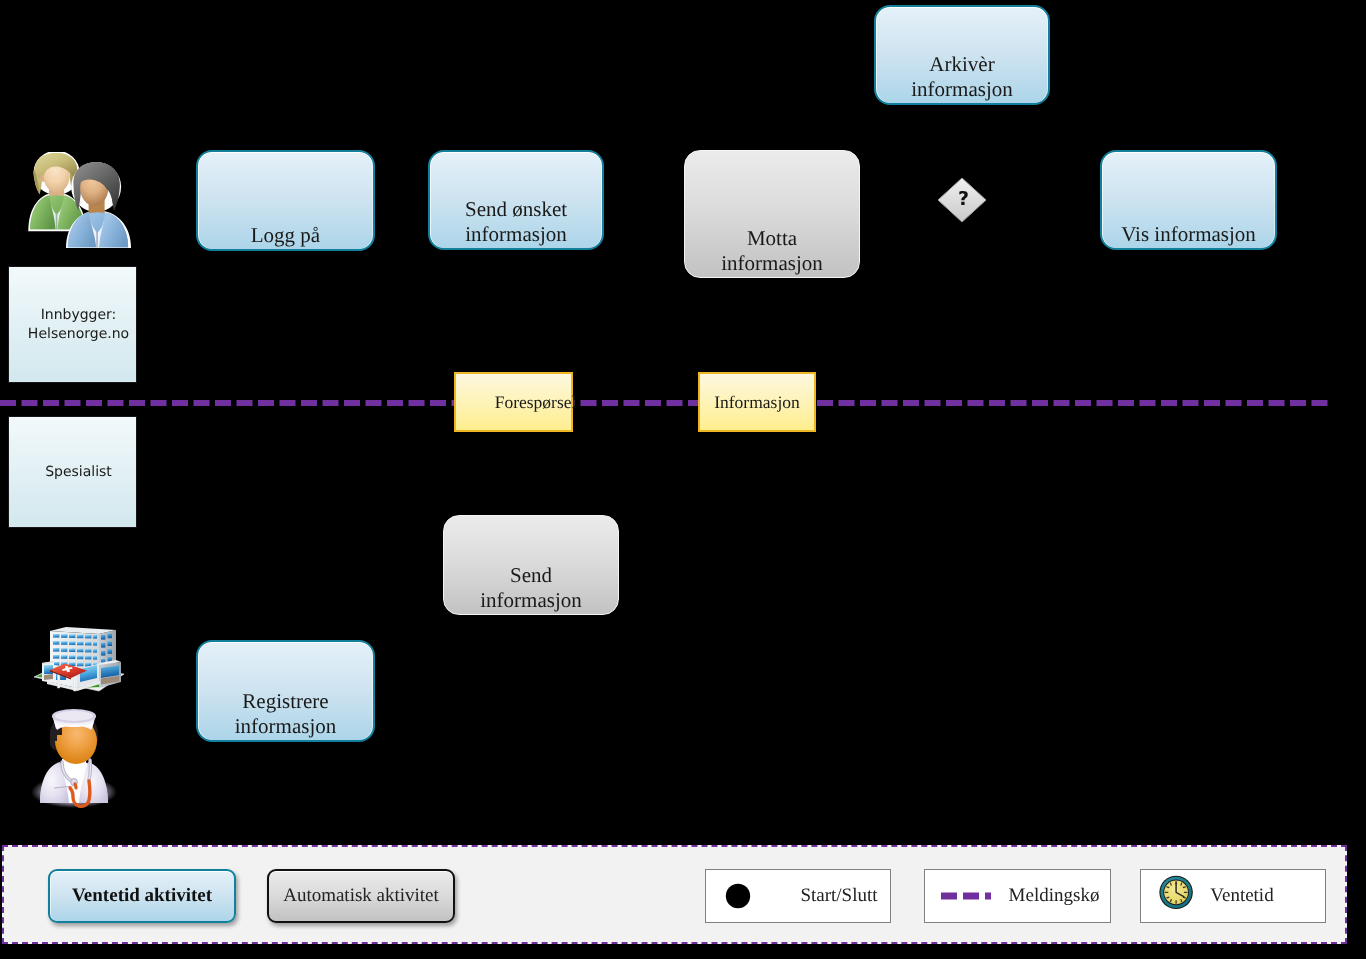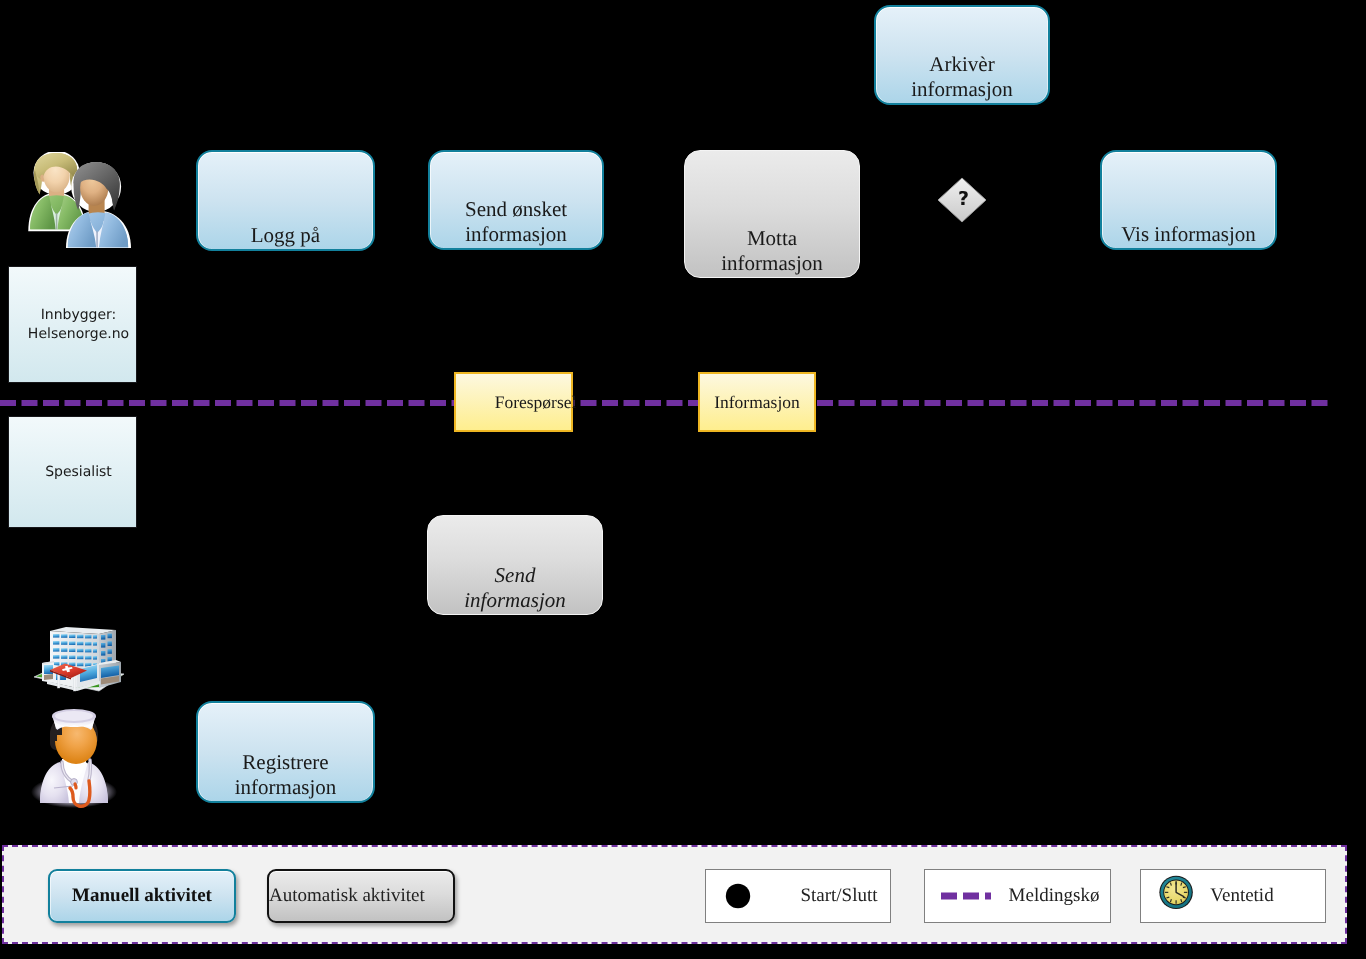--- a/index.html
+++ b/index.html
@@ -35,21 +35,21 @@
   .lg-manual{border-radius:9px;border:2px solid #12809c;
           background:linear-gradient(180deg,#e5f1f9 0%,#cde3f0 50%,#acd5e9 100%);
           box-shadow:2px 3px 4px rgba(0,0,0,0.35),
                      inset 0 1px 0 rgba(255,255,255,0.9),
                      inset 1px 0 0 rgba(255,255,255,0.6);
           justify-content:center;font-weight:bold;font-size:19px;color:#111;}
   .lg-auto{border-radius:9px;border:2px solid #111;
           background:linear-gradient(180deg,#ebebeb 0%,#dcdcdc 45%,#c2c2c2 100%);
           box-shadow:2px 3px 4px rgba(0,0,0,0.35),
                      inset 0 1px 0 rgba(255,255,255,0.85);
-          font-size:19px;color:#222;}
+          justify-content:center;font-size:19px;color:#222;}
   .lg-plain{border:1px solid #808080;background:#fff;font-size:19px;color:#222;
           position:absolute;}
   .lg-plain .lbl{position:absolute;top:0;height:100%;display:flex;align-items:center;
           justify-content:center;white-space:nowrap;}
   .lg-plain .ic{position:absolute;top:0;height:100%;display:flex;align-items:center;
           justify-content:center;overflow:visible;}
   svg.layer{position:absolute;left:0;top:0;width:1366px;height:959px;pointer-events:none;}
   .icon-abs{position:absolute;}
 </style>
 </head>
@@ -358,21 +358,21 @@
     <path d="M62,52 C63,62 62,68 61,72" stroke="#ebe9f2" stroke-width="1.2" fill="none" stroke-linecap="round"></path>
     <circle cx="46" cy="74" r="3.4" fill="#dedaea" stroke="#a39dba" stroke-width="0.8"></circle>
 
     <path d="M61,73 C62,80 62,88 61,92 C60,97 55,99 51,98 C47,97 45,93 45,89 C45,85 44,82 42,80" stroke="#dd5a1e" stroke-width="3.4" fill="none" stroke-linecap="round"></path>
     <path d="M47,76 C48,78 48,79 48,80" stroke="#dd5a1e" stroke-width="3.2" fill="none" stroke-linecap="round"></path>
   </svg>
 
   <div class="legendbox" style="left:2px;top:845px;width:1345px;height:99px;"></div>
 
   <div class="lgitem lg-manual" style="left:48px;top:869px;width:188px;height:54px;">
-    <span>Manuell aktivitet</span>
+    <span>Ventetid aktivitet</span>
   </div>
 
   <div class="lgitem lg-auto" style="left:267px;top:869px;width:188px;height:54px;">
     <span>Automatisk aktivitet</span>
   </div>
 
 
   <div class="lgitem lg-plain" style="left:705px;top:869px;width:186px;height:54px;">
     <span class="ic" style="left:17px;width:30px;">
       <svg width="26" height="26" viewBox="0 0 26 26">
@@ -453,25 +453,25 @@
       <span class="txt">Send ønsket
 informasjon</span>
     </div>
     <div class="node automatic" style="left: 684px; top: 150px; width: 176px; height: 128px;">
       <span class="txt">Motta
 informasjon</span>
     </div>
     <div class="node manual" style="left: 1100px; top: 150px; width: 177px; height: 100px;">
       <span class="txt">Vis informasjon</span>
     </div>
-    <div class="node automatic" style="left: 427px; top: 515px; width: 176px; height: 100px; font-style: italic;">
+    <div class="node automatic" style="left: 443px; top: 515px; width: 176px; height: 100px;">
       <span class="txt">Send
 informasjon</span>
     </div>
-    <div class="node manual" style="left: 196px; top: 701px; width: 179px; height: 102px;">
+    <div class="node manual" style="left: 196px; top: 640px; width: 179px; height: 102px;">
       <span class="txt">Registrere
 informasjon</span>
     </div>
     <div class="msgbox" style="left: 454px; top: 372px; width: 119px; height: 60px; padding-left: 44px;">
       <span class="txt">Forespørsel</span>
     </div>
     <div class="msgbox" style="left: 698px; top: 372px; width: 118px; height: 60px;">
       <span class="txt">Informasjon</span>
     </div>
     <div class="lanelabel" style="left: 8px; top: 266px; width: 129px; height: 117px;">Innbygger:

